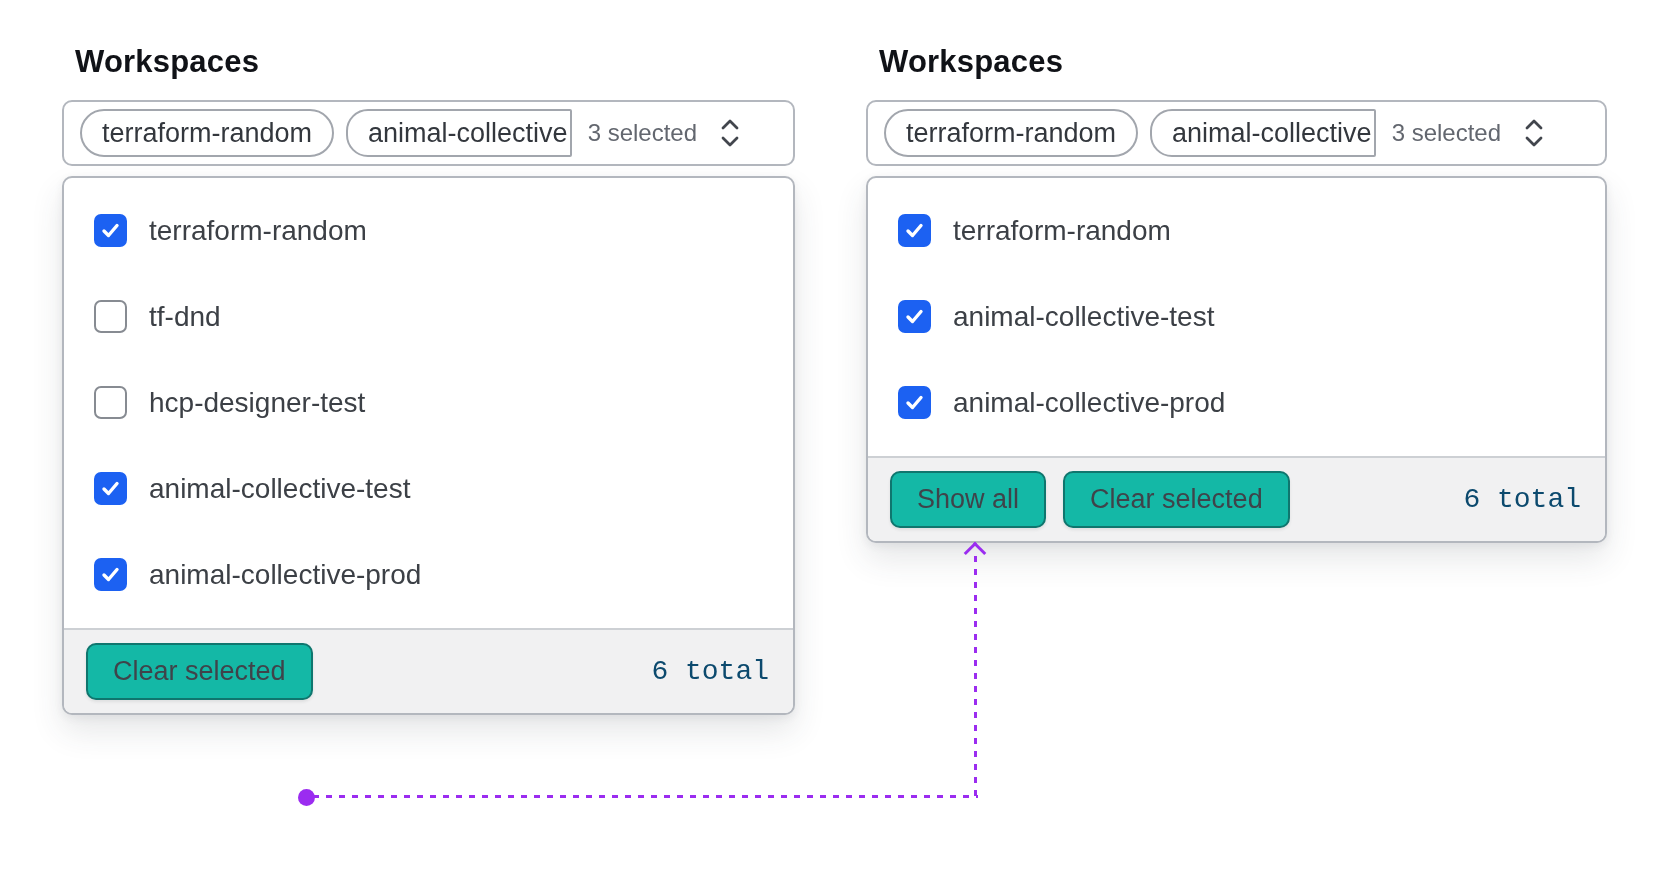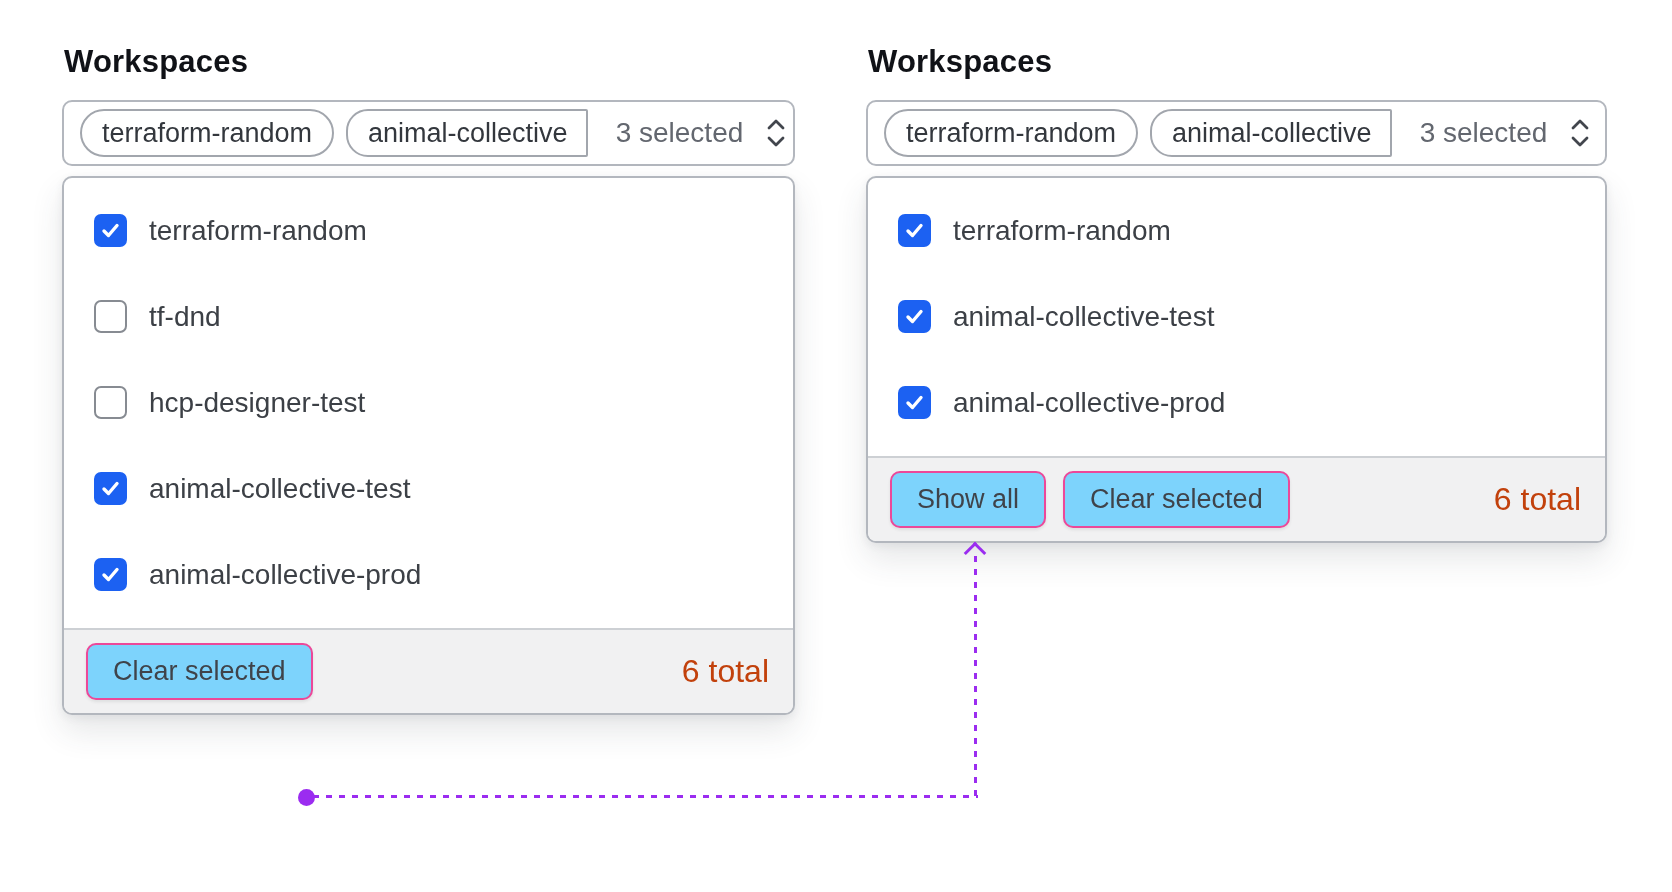--- a/index.html
+++ b/index.html
@@ -4,48 +4,48 @@
 <style>
   * { margin:0; padding:0; box-sizing:border-box; }
   html,body { width:1672px; height:892px; background:#ffffff;
     font-family:"Liberation Sans", sans-serif; position:relative; overflow:hidden; }
 
   .col { position:absolute; top:44px; }
   .col-left  { left:62px;  width:733px; }
   .col-right { left:866px; width:741px; }
 
   .panel-title { font-size:31px; line-height:36px; font-weight:700; color:#101217;
-    letter-spacing:.2px; margin:0 0 20px 2px; }
+    letter-spacing:.2px; margin:0 0 20px 13px; }
 
   .trigger { height:66px; background:#fff; border:2px solid #b3b7be; border-radius:10px;
     display:flex; align-items:center; padding:0 20px 0 16px; gap:12px; }
   .pill { border:2px solid #a2a6ad; border-radius:999px; padding:7px 20px;
     font-size:27px; line-height:30px; color:#33373d; white-space:nowrap; flex:none; background:#fff; }
-  .pill-clipped { border-radius:22px 2px 2px 22px; padding:7px 18px 7px 20px; overflow:hidden; }
-  .count-label { font-size:28px; color:#63676f; white-space:nowrap; margin-left:16px; }
+  .pill-clipped { border-radius:22px 2px 2px 22px; padding:7px 2px 7px 20px; overflow:hidden; }
+  .count-label { font-size:24px; color:#63676f; white-space:nowrap; margin-left:4px; }
   .chevrons { flex:none; margin-left:6px; display:flex; align-items:center; }
 
   .listbox { margin-top:10px; background:#fff; border:2px solid #b3b7be; border-radius:10px;
     box-shadow:0 16px 32px rgba(50,55,65,.12), 0 3px 8px rgba(50,55,65,.07); overflow:hidden; }
   .list { padding:10px 0; }
   .item { display:flex; align-items:flex-start; gap:22px; padding:23px 30px;
     font-size:28px; line-height:40px; color:#3c4046; }
   .item-label { max-width:602px; }
   .checkbox { width:33px; height:33px; flex:none; margin-top:3px; border:2px solid #878b92;
     border-radius:7px; background:#fff; display:flex; align-items:center; justify-content:center; }
   .checkbox svg { display:none; }
   .checkbox.checked { background:#1c61f2; border-color:#1c61f2; }
   .checkbox.checked svg { display:block; }
 
   .footer { background:#f1f1f2; border-top:2px solid #cdd0d4; border-radius:0 0 8px 8px;
     display:flex; align-items:center; gap:17px; padding:13px 22px; }
-  .btn { background:#7dd3fc; border:2px solid #ec4899; border-radius:10px; padding:9px 25px;
+  .btn { background:#14b8a6; border:2px solid #0f766e; border-radius:10px; padding:9px 25px;
     font-size:27px; line-height:35px; color:#3f434a; box-shadow:0 2px 3px rgba(60,64,72,.10);
     cursor:pointer; white-space:nowrap; font-family:"Liberation Sans", sans-serif; }
-  .total { margin-left:auto; font-size:32px; color:#c2410c; padding-right:2px; }
+  .total { margin-left:auto; font-size:28px; color:#0c4a6e; padding-right:2px;font-family:Liberation Mono, monospace; }
 
   
   .anno { position:absolute; z-index:5; }
   .anno-dot { left:298px; top:789px; width:17px; height:17px; border-radius:50%; background:#9b2cf0; }
   .anno-hline { left:313px; top:795px; width:665px; height:3px;
     background:repeating-linear-gradient(90deg, #9b2cf0 0 6px, transparent 6px 13px); }
   .anno-vline { left:974px; top:556px; width:3px; height:242px;
     background:repeating-linear-gradient(180deg, #9b2cf0 0 6px, transparent 6px 13px); }
   .anno-arrow { left:967px; top:545px; width:16px; height:16px;
     border-left:3px solid #9b2cf0; border-top:3px solid #9b2cf0; transform:rotate(45deg); }

